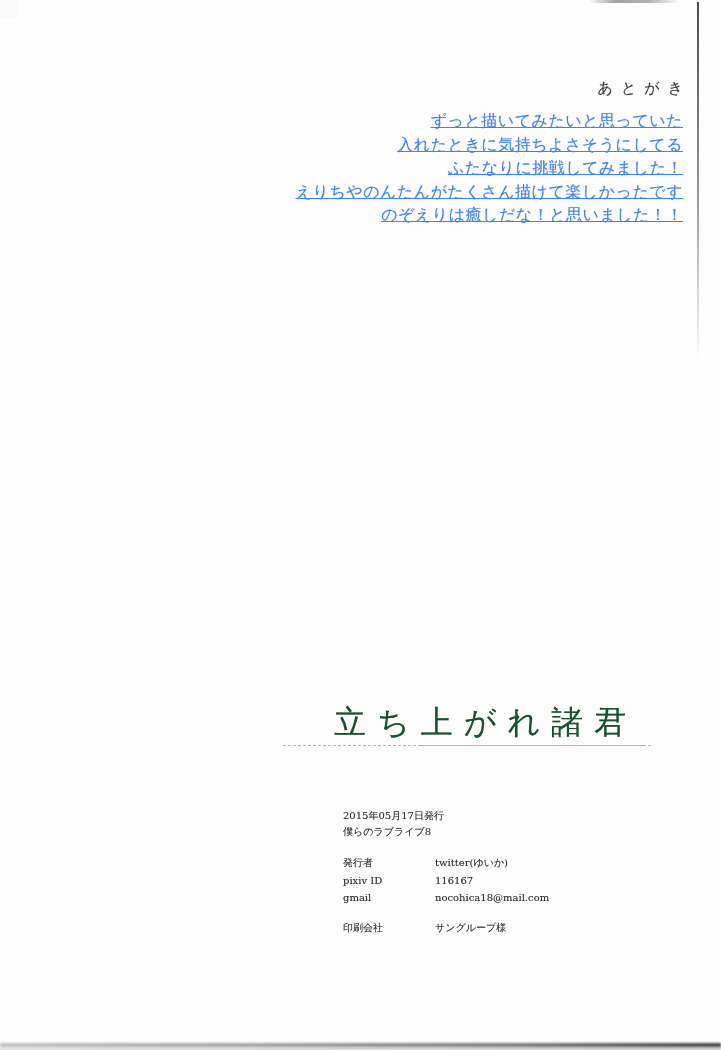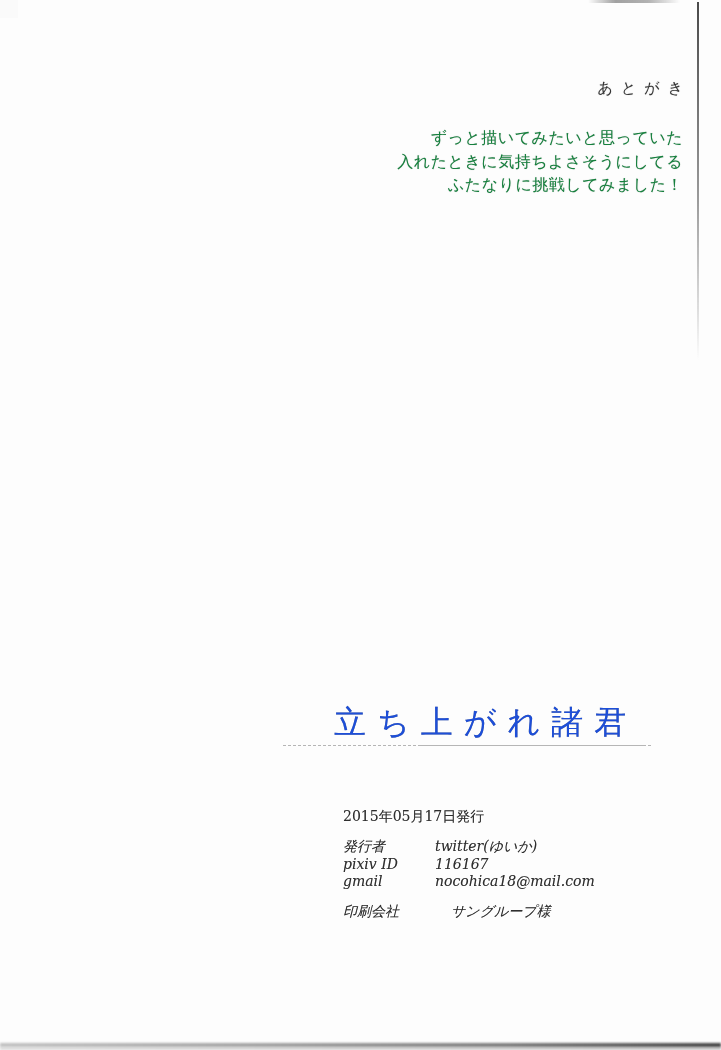--- a/index.html
+++ b/index.html
@@ -27,38 +27,39 @@
     color: #3a3a3a;
   }
   .afterword-heading {
     font-size: 15px;
     letter-spacing: 8px;
     margin-right: -8px;   
     color: #353535;
     text-shadow: 0 0 1px rgba(70,70,70,0.35);
   }
   .afterword-lines {
-    margin-top: 28px;
+    margin-top: 11px;
     font-size: 16px;
     line-height: 23.5px;
     letter-spacing: 0.5px;
-    color: #15803d;
+    color: #3b82f6;
     text-shadow: 0 0 1px rgba(70,70,70,0.3);
     white-space: nowrap;
+    text-decoration: underline;
   }
 
   
   .doujin-title {
     position: absolute;
     top: 701px;
     left: 334px;
     font-family: "DejaVu Serif", "Liberation Serif", serif;
     font-size: 32px;
     letter-spacing: 11px;
-    color: #1d4ed8;
+    color: #14532d;
     white-space: nowrap;
     text-shadow: 0 0 0.5px rgba(40,40,40,0.5);
   }
   .title-underline-dashed {
     position: absolute;
     top: 745px;
     left: 283px;
     width: 368px;
     border-top: 1px dashed #aeaeae;
     opacity: 0.9;
@@ -70,34 +71,33 @@
     width: 226px;
     border-top: 1px solid #b6b6b6;
   }
 
   
   .publication {
     position: absolute;
     top: 808px;
     left: 343px;
     font-family: "DejaVu Serif", "Liberation Serif", serif;
-    font-size: 14px;
+    font-size: 10px;
     color: #2e2e2e;
     text-shadow: 0 0 0.5px rgba(50,50,50,0.4);
   }
   .pub-line { line-height: 16px; white-space: nowrap; }
   .credit-rows { margin-top: 14px; }
   .credit-row {
     display: flex;
     line-height: 17.5px;
     white-space: nowrap;
-    font-style: italic;
   }
   .credit-label { width: 92px; flex: 0 0 92px; }
-  .credit-row-printer { margin-top: 12px; gap: 16px; }
+  .credit-row-printer { margin-top: 12px; }
 
   
   .scan-top-streak {
     position: absolute;
     top: 0;
     left: 588px;
     width: 92px;
     height: 3px;
     background: linear-gradient(to right, rgba(150,150,150,0), rgba(130,130,130,0.75) 30%, rgba(145,145,145,0.7) 65%, rgba(160,160,160,0));
     filter: blur(0.7px);
@@ -142,29 +142,32 @@
 <body>
 
 <div class="page">
 
   <div class="afterword">
     <div class="afterword-heading">あとがき</div>
     <div class="afterword-lines">
       <div>ずっと描いてみたいと思っていた</div>
       <div>入れたときに気持ちよさそうにしてる</div>
       <div>ふたなりに挑戦してみました！</div>
+      <div>えりちやのんたんがたくさん描けて楽しかったです</div>
+      <div>のぞえりは癒しだな！と思いました！！</div>
     </div>
   </div>
 
   <div class="doujin-title">立ち上がれ諸君</div>
   <div class="title-underline-dashed"></div>
   <div class="title-underline-solid"></div>
 
   <div class="publication">
     <div class="pub-line">2015年05月17日発行</div>
+    <div class="pub-line">僕らのラブライブ8</div>
 
     <div class="credit-rows">
       <div class="credit-row">
         <span class="credit-label">発行者</span>
         <span class="credit-value">twitter(ゆいか)</span>
       </div>
       <div class="credit-row">
         <span class="credit-label">pixiv ID</span>
         <span class="credit-value">116167</span>
       </div>

